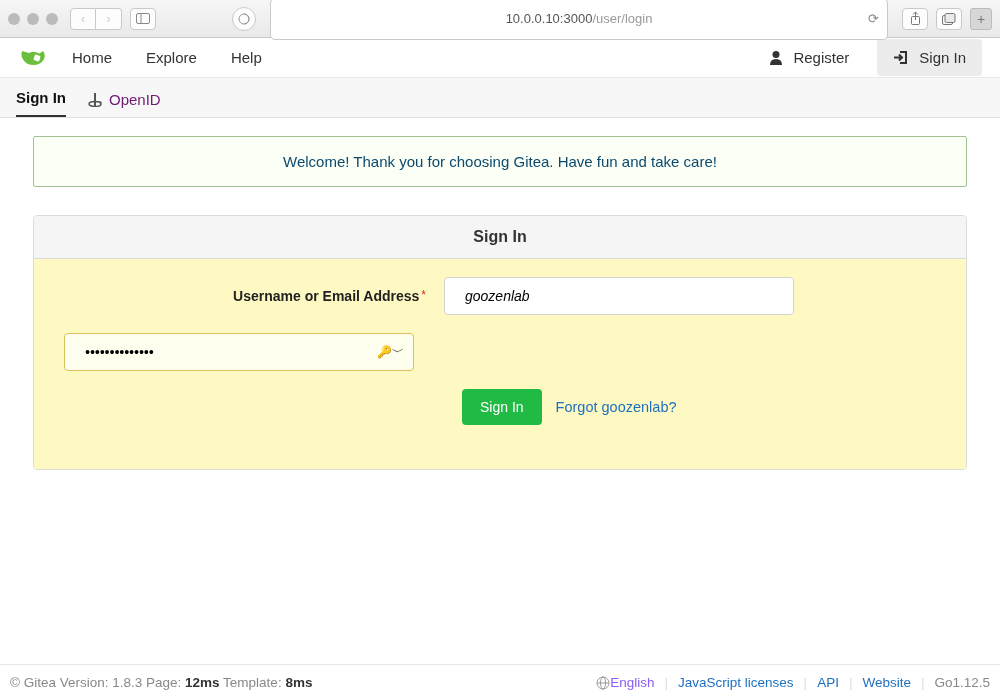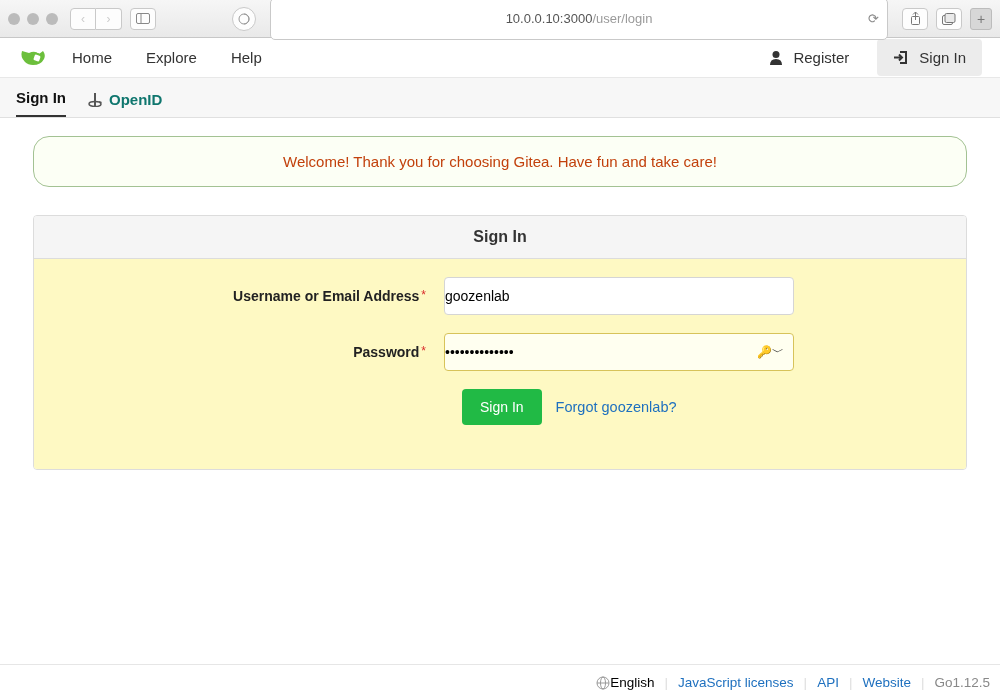--- a/index.html
+++ b/index.html
@@ -21,33 +21,33 @@
   
   .top-nav { height:40px; background:#fff; border-bottom:1px solid #e8e8e8; display:flex; align-items:center; padding:0 18px; }
   .logo{ width:30px;height:30px; margin-right:24px; display:flex;align-items:center;justify-content:center;}
   .nav-links{ display:flex; gap:34px; font-size:15px; color:#333;}
   .nav-links a{ color:#333; text-decoration:none; cursor:pointer;}
   .nav-right{ margin-left:auto; display:flex; align-items:center; gap:12px;}
   .nav-btn{ display:flex;align-items:center;gap:10px;padding:10px 16px;font-size:15px;border-radius:4px;cursor:pointer;}
   .nav-btn.active{ background:#ececec;}
   
   .tabbar{ background:#f7f7f7; border-bottom:1px solid #e0e0e0; padding:0 16px; display:flex; gap:22px; height:40px; align-items:flex-end;}
-  .tab{ padding:10px 0 9px; font-size:15px; color:#0f766e; display:flex;align-items:center;gap:7px; cursor:pointer;font-weight:bold;}
+  .tab{ padding:10px 0 9px; font-size:15px; color:#701a75; display:flex;align-items:center;gap:7px; cursor:pointer;}
   .tab.active{ color:#111; font-weight:600; border-bottom:2px solid #333;}
   
   .container{ max-width:934px; margin:0 auto; padding:18px 0 0;}
-  .alert{ border:1px solid #a3c293; background:#fcfff5; color:#c2410c; border-radius:16px; padding:16px; text-align:center; font-size:15px; margin-bottom:28px;}
+  .alert{ border:1px solid #a3c293; background:#fcfff5; color:#0c4a6e; border-radius:2px; padding:16px; text-align:center; font-size:15px; margin-bottom:28px;}
   .panel{ border:1px solid #dcdcdc; border-radius:4px; overflow:hidden; margin-bottom:40px;}
   .panel-header{ background:#f5f5f5; border-bottom:1px solid #dcdcdc; text-align:center; font-weight:700; font-size:16px; padding:12px;}
   .panel-body{ background:#fef9c3; padding:18px 30px 28px;}
   .form-row{ display:flex; align-items:center; margin-bottom:18px;}
   .form-label{ width:380px; text-align:right; padding-right:18px; font-weight:700; font-size:14px; color:#222;}
   .form-label .req{ color:#d92b2b; font-weight:400; margin-left:2px; font-size:12px; vertical-align:top;}
   .form-field{ flex:0 0 350px;}
-  .input{ width:100%; height:38px; border:1px solid #d5d5d5; border-radius:4px; padding:0 0; font-size:14px; outline:none;}
+  .input{ width:100%; height:38px; border:1px solid #d5d5d5; border-radius:4px; padding:0 20px; font-size:14px; outline:none;font-style:italic;}
   .input.pwd-focus{ background:#fffff0; border:1px solid #d7c35a; padding-right:34px;}
   .pwd-wrap{ position:relative;}
   .key-icon{ position:absolute; right:10px; top:50%; transform:translateY(-50%); font-size:12px; color:#333;}
   .checkbox{ width:18px;height:18px;border:1px solid #cfcfcf;border-radius:3px;display:inline-block;vertical-align:middle;margin-right:10px;}
   .inline-row{ display:flex; margin-left:398px; align-items:center; gap:14px; margin-bottom:16px;}
   .remember-row{ margin-left:398px; margin-bottom:22px; display:flex;align-items:center;}
   .btn-primary{ background:#21ba45; color:#fff; border:none; border-radius:4px; padding:10px 18px; font-size:14px; font-weight:500; cursor:pointer;}
   .link{ color:#1e70bf; text-decoration:none; cursor:pointer; font-size:14.5px;}
   .register-row{ margin-left:398px; }
   
@@ -152,37 +152,39 @@
   <div class="panel">
     <div class="panel-header">Sign In</div>
     <div class="panel-body">
       <div class="form-row">
         <div class="form-label"><span>Username or Email Address</span><span class="req">*</span></div>
         <div class="form-field">
           <input class="input" type="text" value="goozenlab" style="">
         </div>
       </div>
       <div class="form-row">
-        <div class="form-label"><span>Password</span><span class="req">*</span></div>
         <div class="form-field pwd-wrap">
           <input class="input pwd-focus" type="text" value="••••••••••••••" style="">
           <span class="key-icon">🔑﹀</span>
         </div>
       </div>
       <div class="inline-row">
         <button class="btn-primary">Sign In</button>
         <a class="link">Forgot goozenlab?</a>
       </div>
     </div>
   </div>
 </div>
 
 <div class="footer">
+  <div class="left">
+    <span>© Gitea Version: 1.8.3 Page: </span><b>12ms</b><span> Template: </span><b>8ms</b>
+  </div>
   <div class="right">
-    <span style="display:flex;align-items:center;color:#000000">
+    <span style="display:flex;align-items:center;color:#8b5cf6">
       <svg width="14" height="14">
           <circle cx="7" cy="7" r="6" fill="none" stroke="#999"></circle>
           <ellipse cx="7" cy="7" rx="2.5" ry="6" fill="none" stroke="#999"></ellipse>
           <line x1="1" y1="7" x2="13" y2="7" stroke="#999"></line>
         </svg>
       <span>English</span>
     </span>
     <span class="sep">|</span>
     <a>JavaScript licenses</a>
     <span class="sep">|</span>

